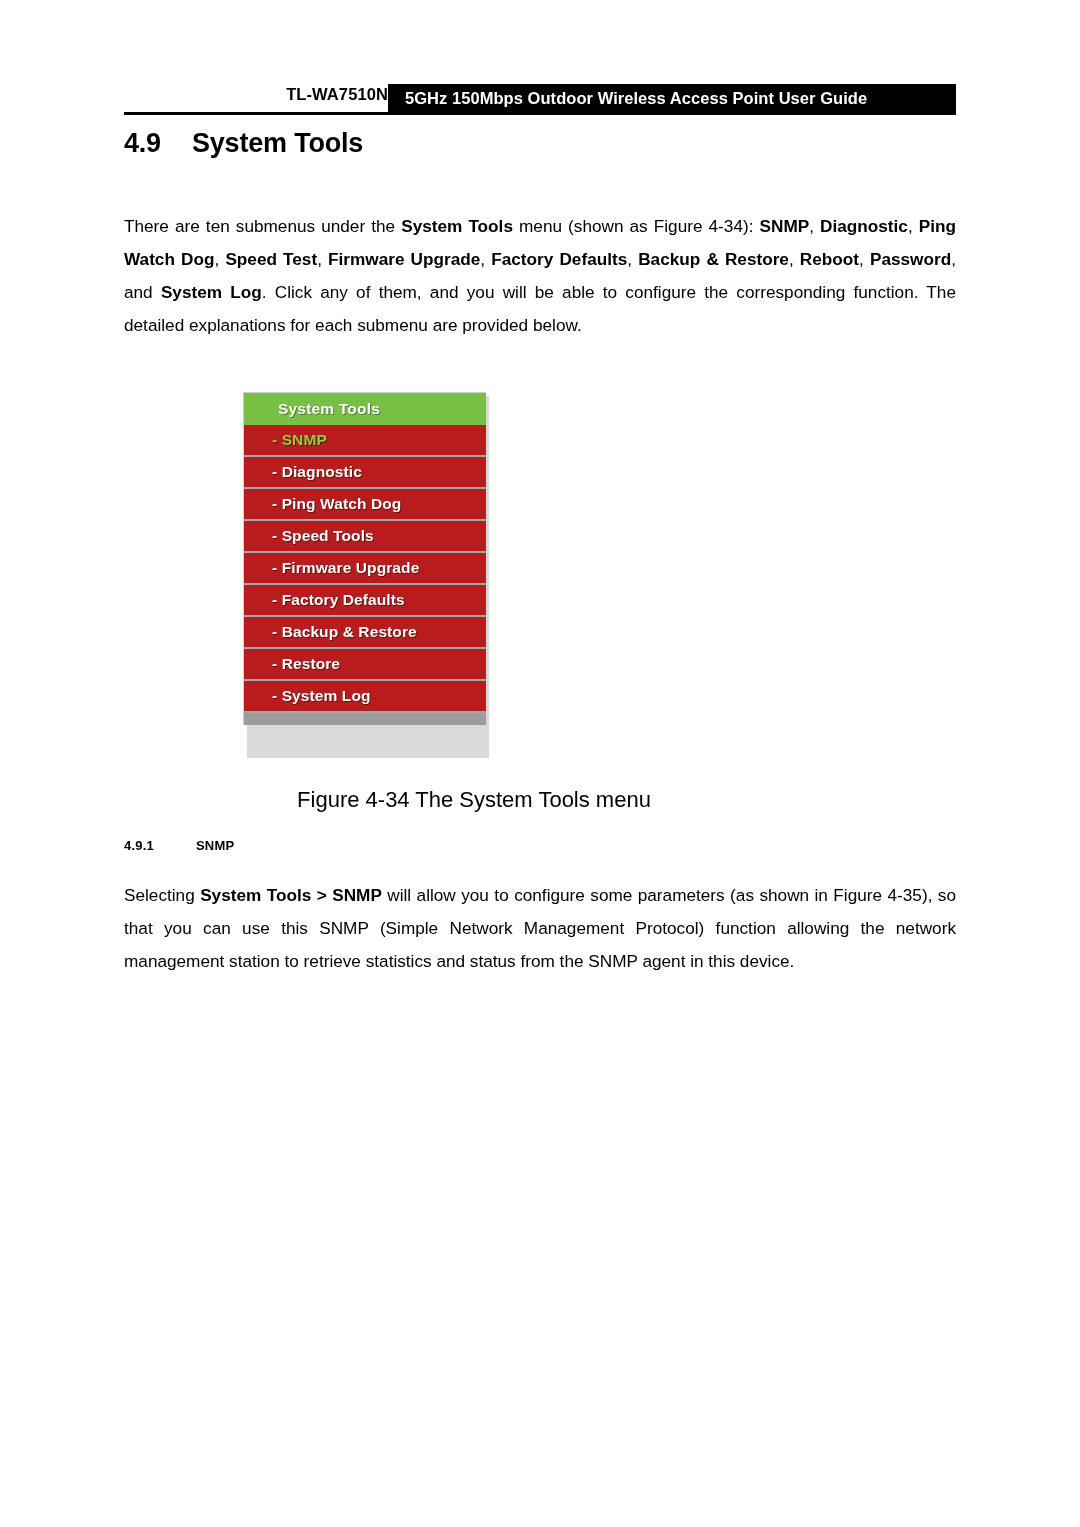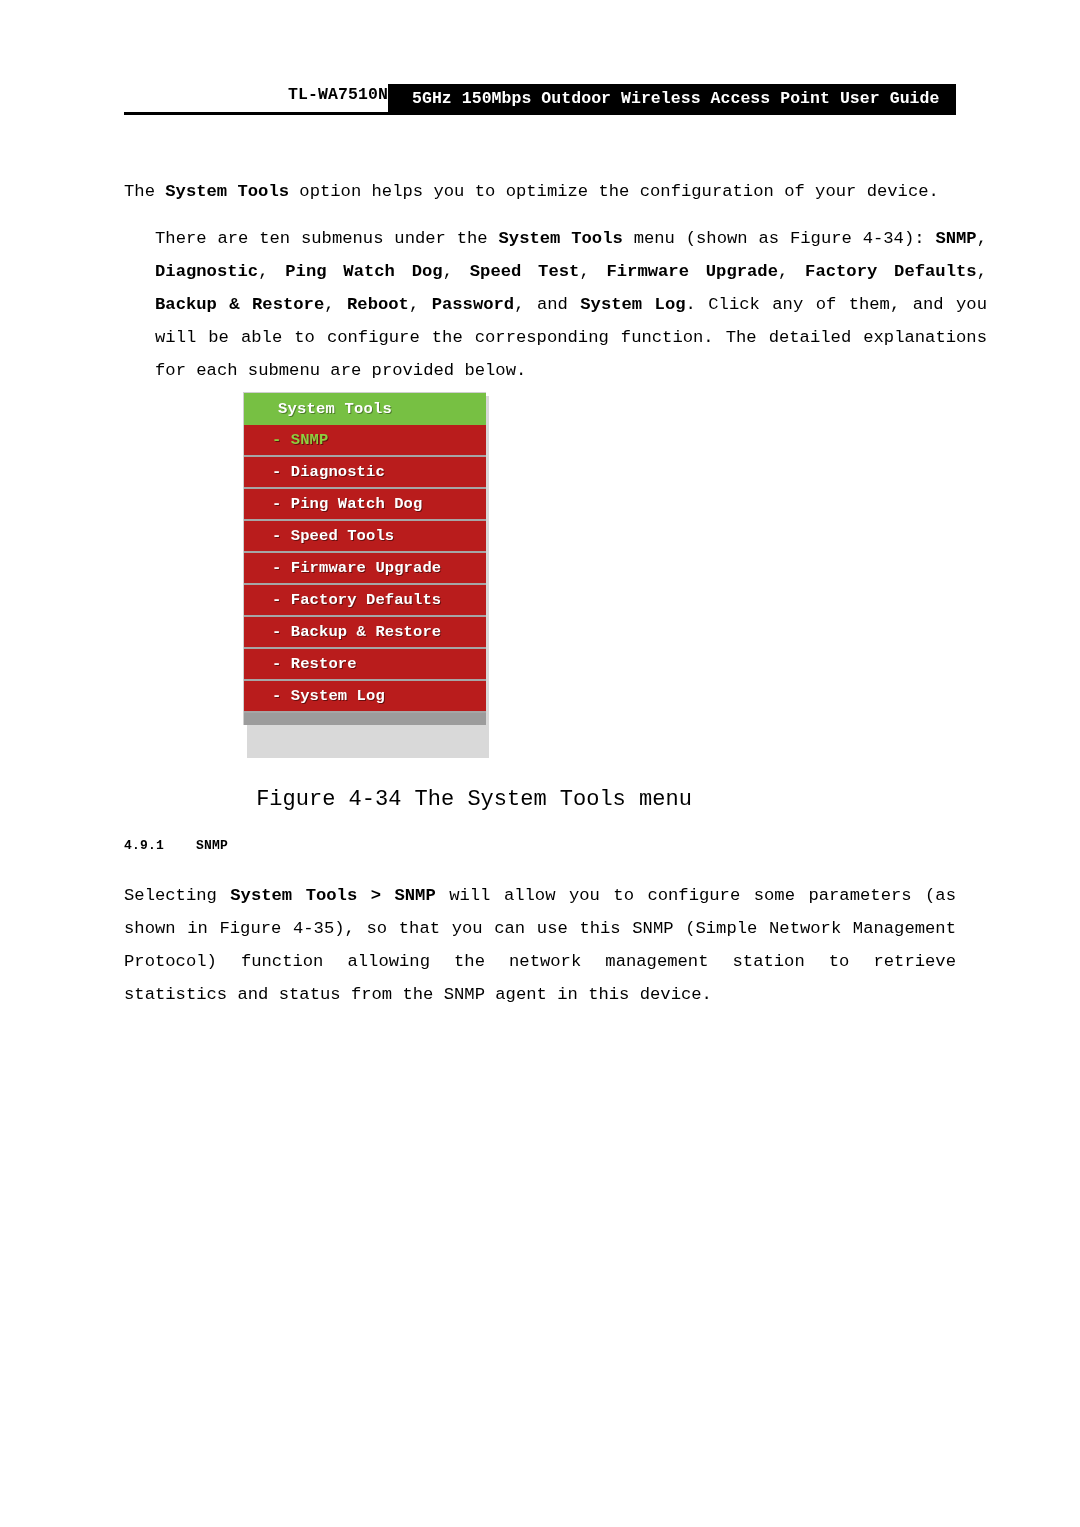--- a/index.html
+++ b/index.html
@@ -15,21 +15,20 @@
     color: #000000;
     -webkit-font-smoothing: antialiased;
   }
 
   .page {
     position: absolute;
     left: 0; top: 0;
     width: 1080px;
     height: 1330px;
     overflow: hidden;
-    font-family: Liberation Mono, monospace;
   }
 
   
   .header {
     position: absolute;
     left: 124px;
     top: 84px;
     width: 832px;
     height: 30px;
   }
@@ -53,21 +52,21 @@
   }
   .header-band {
     position: absolute;
     left: 264px;
     top: 0px;
     width: 568px;
     height: 28px;
     background: #000000;
     display: flex;
     align-items: center;
-    padding-left: 24px;
+    padding-left: 17px;
     box-sizing: border-box;
   }
   .header-band-text {
     font-size: 16.5px;
     font-weight: 700;
     color: #ffffff;
     white-space: nowrap;
     letter-spacing: 0.05px;
   }
 
@@ -100,21 +99,21 @@
     left: 124px;
     width: 832px;
     font-size: 17.2px;
     line-height: 33px;
     color: #000000;
   }
   .para.just { text-align: justify; }
   .para b { font-weight: 700; }
 
   #p1 { top: 175px; }
-  #p2 { top: 222px; margin-left: 31px; }
+  #p2 { top: 210px; }
   #p3 { top: 879px; }
 
   
   .menu {
     position: absolute;
     left: 243px;
     top: 392px;
     width: 242px;
   }
   .menu-shadow {
@@ -209,24 +208,24 @@
 <div class="page">
 
   <div class="header">
     <div class="header-model">TL-WA7510N</div>
     <div class="header-band">
       <span class="header-band-text">5GHz 150Mbps Outdoor Wireless Access Point User Guide</span>
     </div>
     <div class="header-rule"></div>
   </div>
 
-
-  <div class="para" id="p1">
-    <span>The </span><b>System Tools</b><span> option helps you to optimize the configuration of your device.</span>
-  </div>
+  <div class="h-section">
+    <span class="num">4.9</span><span>System Tools</span>
+  </div>
+
 
   <div class="para just" id="p2">
     <span>There are ten submenus under the </span><b>System Tools</b><span> menu (shown as Figure 4-34): </span><b>SNMP</b><span>, </span><b>Diagnostic</b><span>, </span><b>Ping Watch Dog</b><span>, </span><b>Speed Test</b><span>, </span><b>Firmware Upgrade</b><span>, </span><b>Factory Defaults</b><span>, </span><b>Backup &amp; Restore</b><span>, </span><b>Reboot</b><span>, </span><b>Password</b><span>, and </span><b>System Log</b><span>. Click any of them, and you will be able to configure the corresponding function. The detailed explanations for each submenu are provided below.</span>
   </div>
 
   <div class="menu">
     <div class="menu-shadow"></div>
     <div class="menu-inner">
       <div class="menu-header">
         <span class="menu-header-text">System Tools</span>

